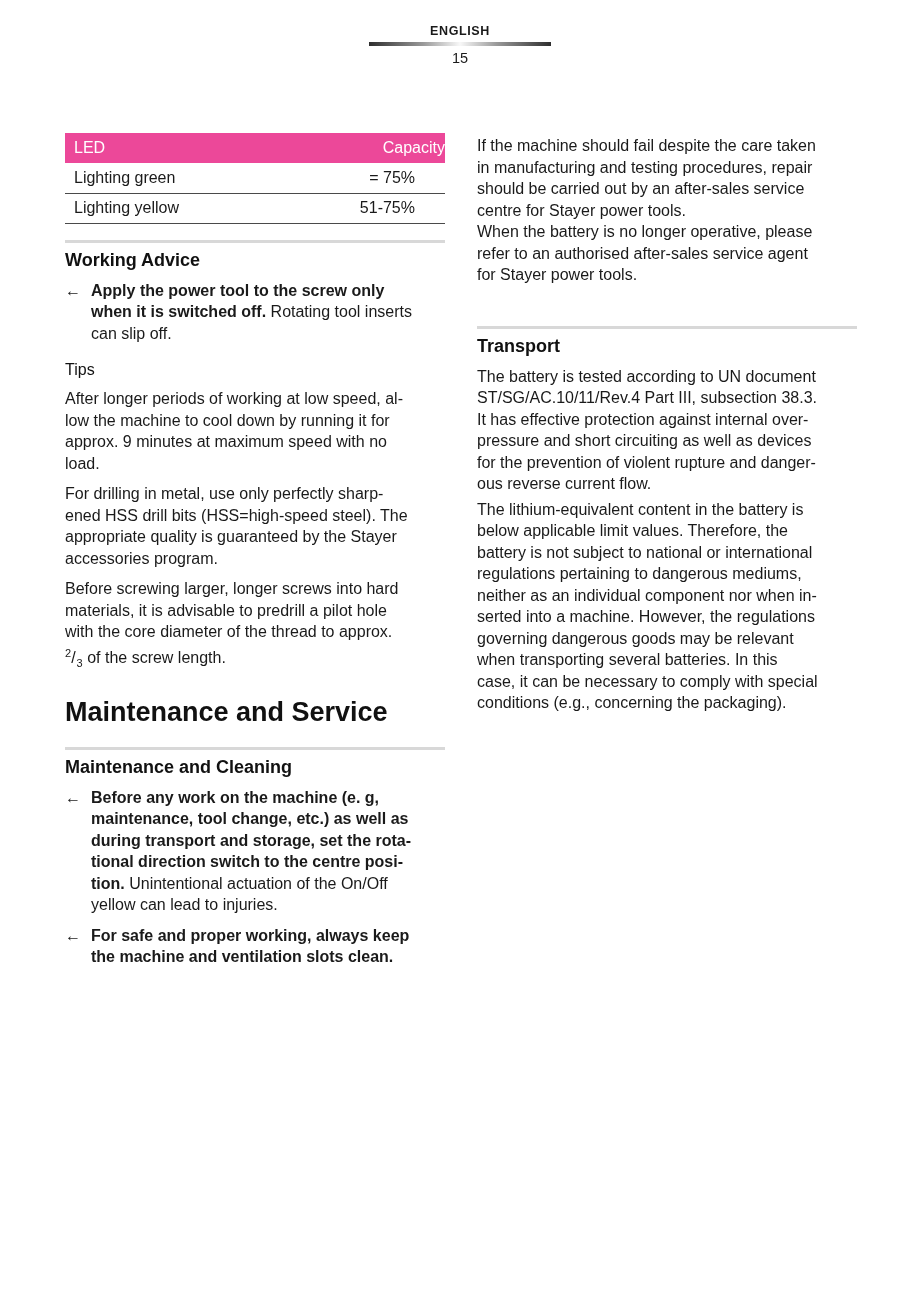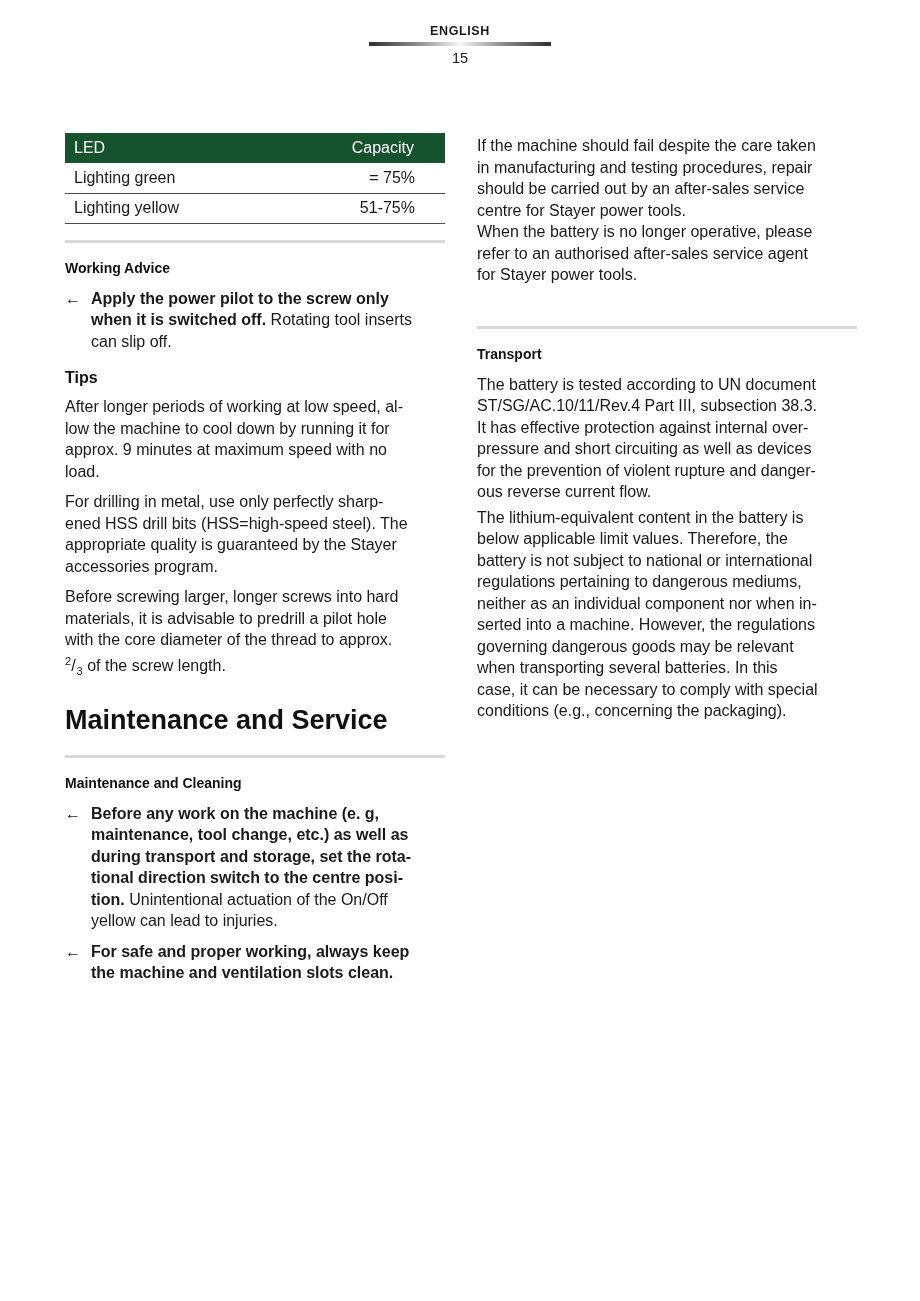--- a/index.html
+++ b/index.html
@@ -22,38 +22,38 @@
   .ftr-rule { top:1264px; }
   .pagenum-bottom { position:absolute; top:1274px; left:0; width:920px; text-align:center; font-size:14.5px; }
 
   
   .col-left  { position:absolute; left:65px;  top:133px; width:402px; }
   .col-right { position:absolute; left:477px; top:126px; width:402px; }
 
   
   table.batt { border-collapse:collapse; width:380px; table-layout:fixed; }
   table.batt th {
-    background:#14532d; color:#ffffff; font-weight:normal;
+    background:#ec4899; color:#ffffff; font-weight:normal;
     font-size:16px; height:30px; text-align:left; padding:0 0 0 9px;
   }
-  table.batt th.cap-h { text-align:right; padding:0 31px 0 0; }
+  table.batt th.cap-h { text-align:right; padding:0 0 0 0; }
   table.batt td {
     font-size:16px; height:30px; padding:0 0 0 9px;
     border-bottom:1px solid #4a4a4a;
   }
   table.batt td.cap { text-align:right; padding:0 30px 0 0; }
 
   
   .rule-light { height:3px; background:#d8d8d8; width:380px; }
   .rl-wa { margin-top:16px; }
   .rl-mc { margin-top:19px; }
   .rl-tr { margin-top:40px; }
-  h2.sec { font-size:14px; line-height:22px; font-weight:bold; margin-top:14px; color:#111; }
+  h2.sec { font-size:18px; line-height:22px; font-weight:bold; margin-top:6px; color:#111; }
   h1.big { font-size:27px; line-height:32px; font-weight:bold; margin-top:21px; color:#111; }
-  h3.sub { font-size:16px; line-height:20px; font-weight:bold; margin-top:16px; color:#111; }
+  h3.sub { font-size:16px; line-height:20px; font-weight:normal; margin-top:16px; color:#111; }
 
   
   .para { font-size:16px; line-height:21.5px; white-space:pre-line; }
   .mt4 { margin-top:4px; } .mt9 { margin-top:9px; } .mt10 { margin-top:10px; } .mt8 { margin-top:8px; }
   .bullet { display:flex; font-size:16px; line-height:21.5px; margin-top:9px; }
   .bullet .arrow { width:26px; flex:none; }
   .bullet .btext { white-space:pre-line; flex:1; }
   .b { font-weight:bold; }
   sup.fr { font-size:11px; vertical-align:super; }
   sub.fr { font-size:11px; vertical-align:sub; margin-left:1px; }
@@ -88,21 +88,21 @@
           <td class="cap">51-75%</td>
         </tr>
       </tbody>
     </table>
 
     <div class="rule-light rl-wa"></div>
     <h2 class="sec">Working Advice</h2>
 
     <div class="bullet">
         <span class="arrow">←</span>
-        <div class="btext"><span class="b">Apply the power pilot to the screw only
+        <div class="btext"><span class="b">Apply the power tool to the screw only
 when it is switched off.</span><span> Rotating tool inserts
 can slip off.</span></div>
       </div>
 
     <h3 class="sub">Tips</h3>
     <p class="para mt8">After longer periods of working at low speed, al-
 low the machine to cool down by running it for
 approx. 9 minutes at maximum speed with no
 load.</p>
     <p class="para mt9">For drilling in metal, use only perfectly sharp-

